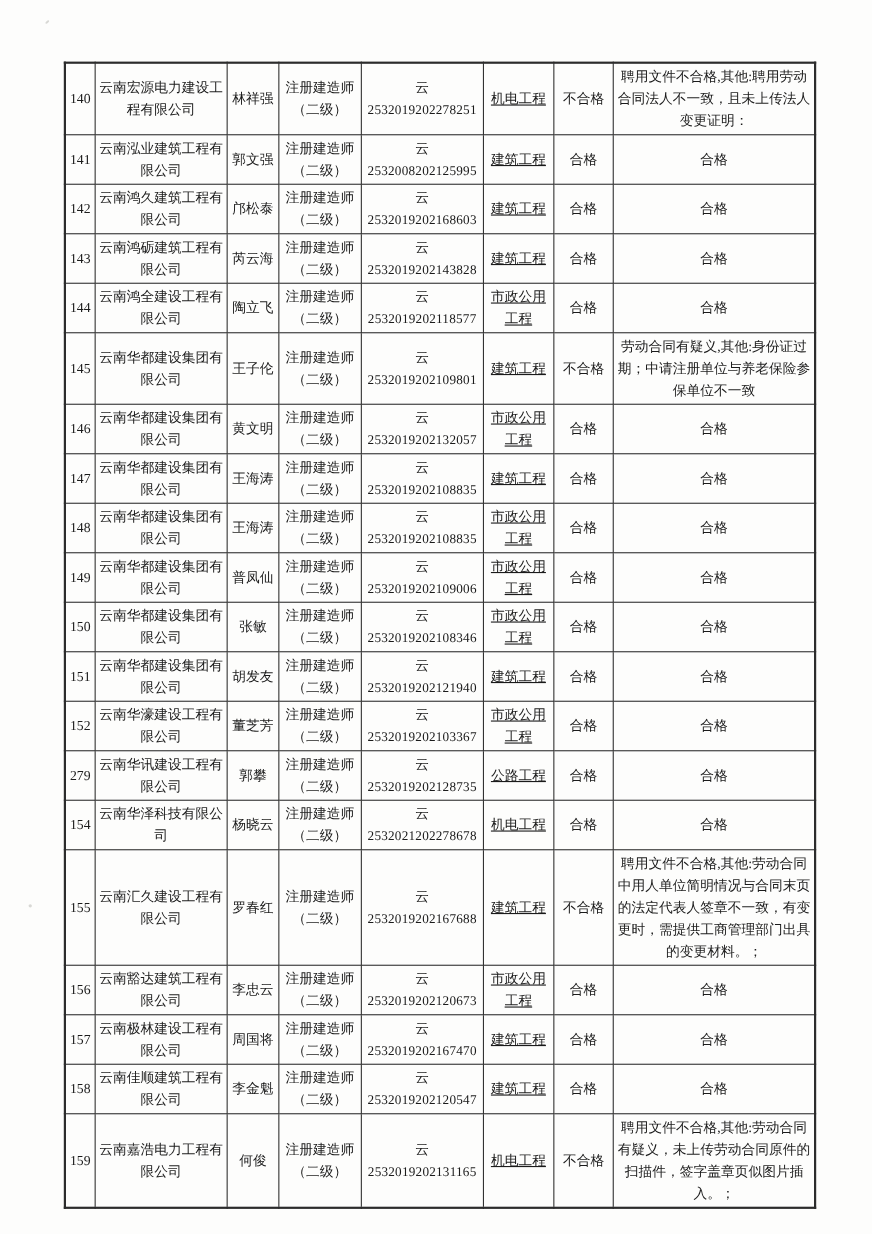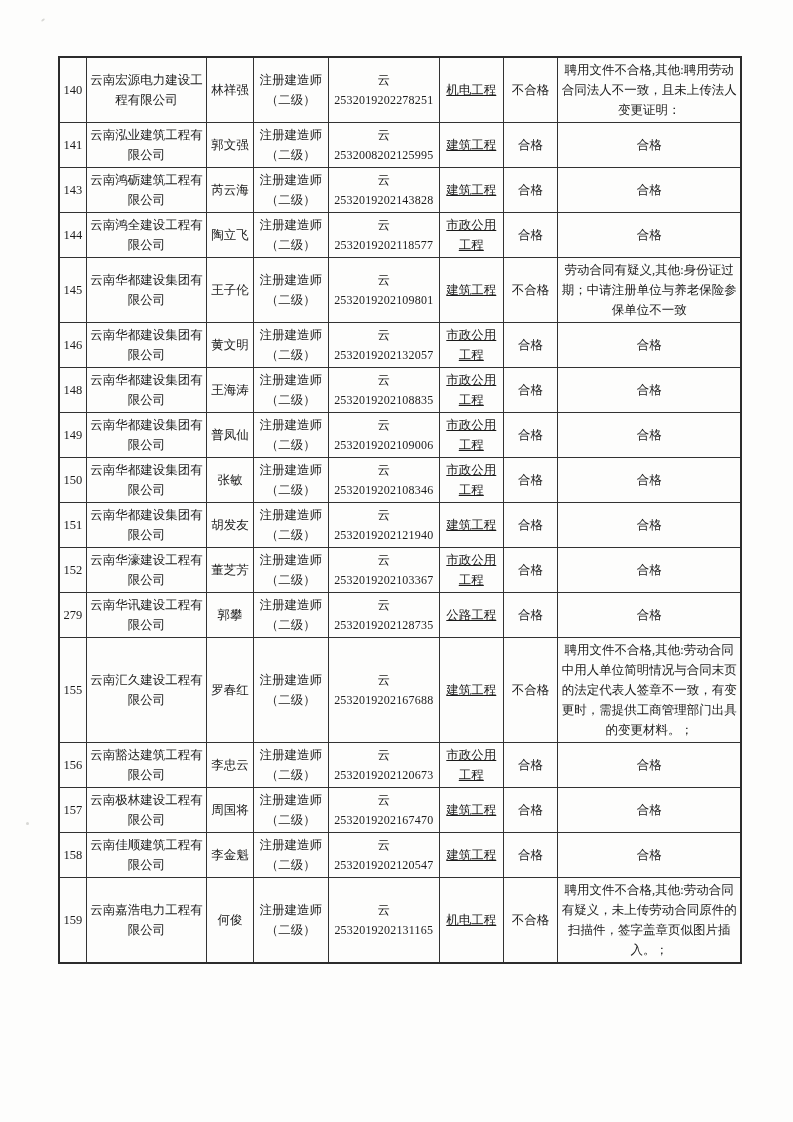--- a/index.html
+++ b/index.html
@@ -93,20 +93,36 @@
     </td>
     <td class="c-cert">
       <div>云</div>
       <div class="num">2532008202125995</div>
     </td>
     <td class="c-major">建筑工程</td>
     <td class="c-result">合格</td>
     <td class="c-remark">合格</td>
   </tr>
         <tr>
+    <td class="c-no">142</td>
+    <td class="c-company">云南鸿久建筑工程有限公司</td>
+    <td class="c-name">邝松泰</td>
+    <td class="c-type">
+      <div>注册建造师</div>
+      <div>（二级）</div>
+    </td>
+    <td class="c-cert">
+      <div>云</div>
+      <div class="num">2532019202168603</div>
+    </td>
+    <td class="c-major">建筑工程</td>
+    <td class="c-result">合格</td>
+    <td class="c-remark">合格</td>
+  </tr>
+        <tr>
     <td class="c-no">143</td>
     <td class="c-company">云南鸿砺建筑工程有限公司</td>
     <td class="c-name">芮云海</td>
     <td class="c-type">
       <div>注册建造师</div>
       <div>（二级）</div>
     </td>
     <td class="c-cert">
       <div>云</div>
       <div class="num">2532019202143828</div>
@@ -157,20 +173,36 @@
     </td>
     <td class="c-cert">
       <div>云</div>
       <div class="num">2532019202132057</div>
     </td>
     <td class="c-major">市政公用工程</td>
     <td class="c-result">合格</td>
     <td class="c-remark">合格</td>
   </tr>
         <tr>
+    <td class="c-no">147</td>
+    <td class="c-company">云南华都建设集团有限公司</td>
+    <td class="c-name">王海涛</td>
+    <td class="c-type">
+      <div>注册建造师</div>
+      <div>（二级）</div>
+    </td>
+    <td class="c-cert">
+      <div>云</div>
+      <div class="num">2532019202108835</div>
+    </td>
+    <td class="c-major">建筑工程</td>
+    <td class="c-result">合格</td>
+    <td class="c-remark">合格</td>
+  </tr>
+        <tr>
     <td class="c-no">148</td>
     <td class="c-company">云南华都建设集团有限公司</td>
     <td class="c-name">王海涛</td>
     <td class="c-type">
       <div>注册建造师</div>
       <div>（二级）</div>
     </td>
     <td class="c-cert">
       <div>云</div>
       <div class="num">2532019202108835</div>
@@ -249,20 +281,36 @@
     <td class="c-name">郭攀</td>
     <td class="c-type">
       <div>注册建造师</div>
       <div>（二级）</div>
     </td>
     <td class="c-cert">
       <div>云</div>
       <div class="num">2532019202128735</div>
     </td>
     <td class="c-major">公路工程</td>
+    <td class="c-result">合格</td>
+    <td class="c-remark">合格</td>
+  </tr>
+        <tr>
+    <td class="c-no">154</td>
+    <td class="c-company">云南华泽科技有限公司</td>
+    <td class="c-name">杨晓云</td>
+    <td class="c-type">
+      <div>注册建造师</div>
+      <div>（二级）</div>
+    </td>
+    <td class="c-cert">
+      <div>云</div>
+      <div class="num">2532021202278678</div>
+    </td>
+    <td class="c-major">机电工程</td>
     <td class="c-result">合格</td>
     <td class="c-remark">合格</td>
   </tr>
         <tr>
     <td class="c-no">155</td>
     <td class="c-company">云南汇久建设工程有限公司</td>
     <td class="c-name">罗春红</td>
     <td class="c-type">
       <div>注册建造师</div>
       <div>（二级）</div>

